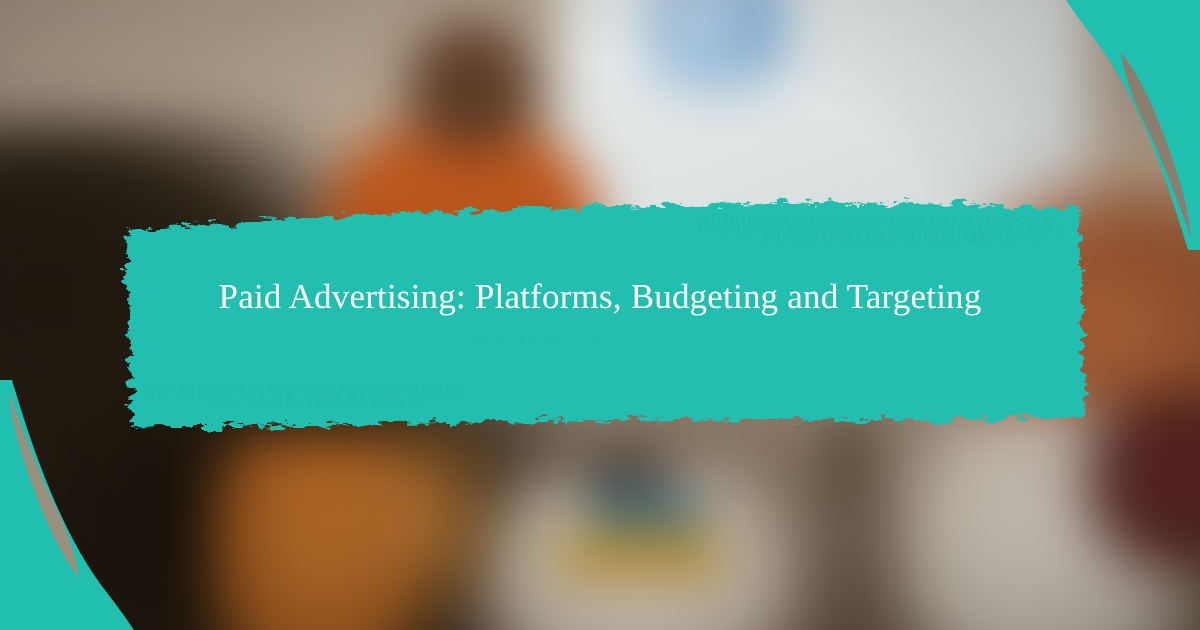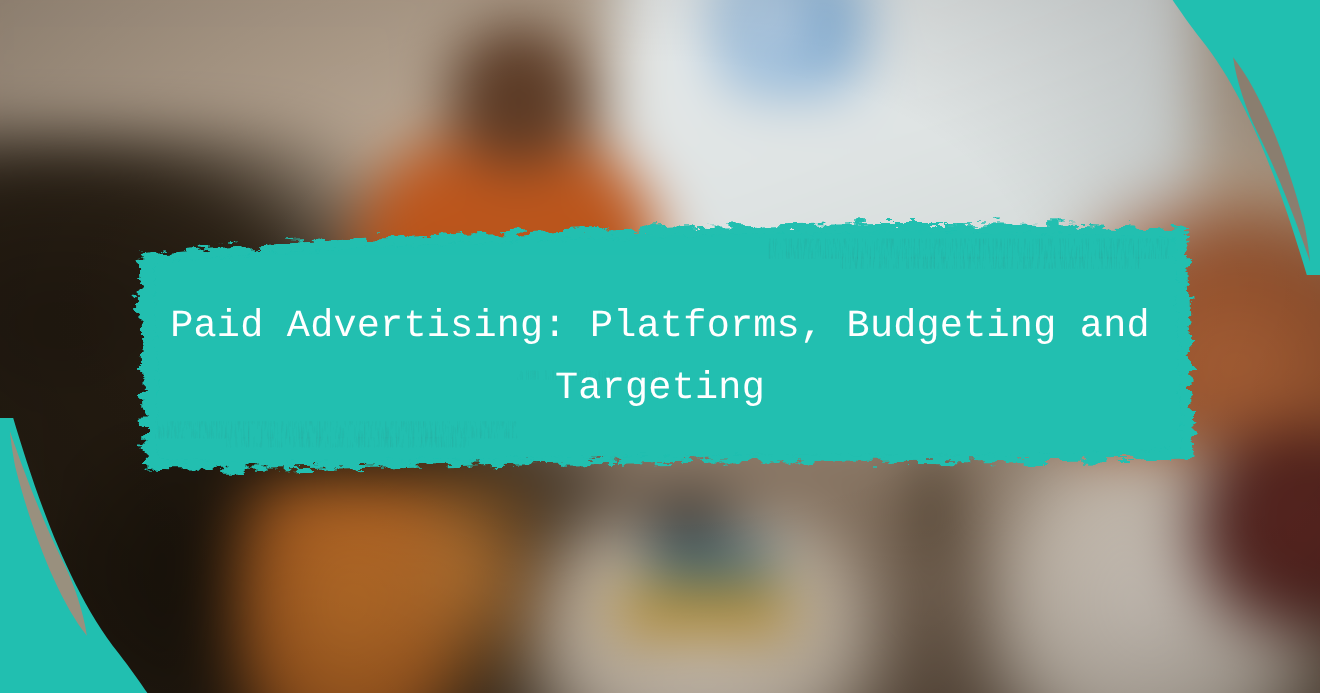--- a/index.html
+++ b/index.html
@@ -227,21 +227,21 @@
   .brush-svg { display: block; width: 100%; height: 100%; }
 
   
   .title {
     position: absolute;
     left: 150px;
     top: 268px;
     width: 900px;
     text-align: center;
     color: #ffffff;
-    font-family: Liberation Mono, monospace;
+    font-family: Liberation Serif, serif;
     font-weight: 400;
     font-size: 35px;
     line-height: 57px;
     letter-spacing: .2px;
     white-space: pre-line;
     text-rendering: geometricPrecision;
   }
 </style>
 </head>
 <body>

